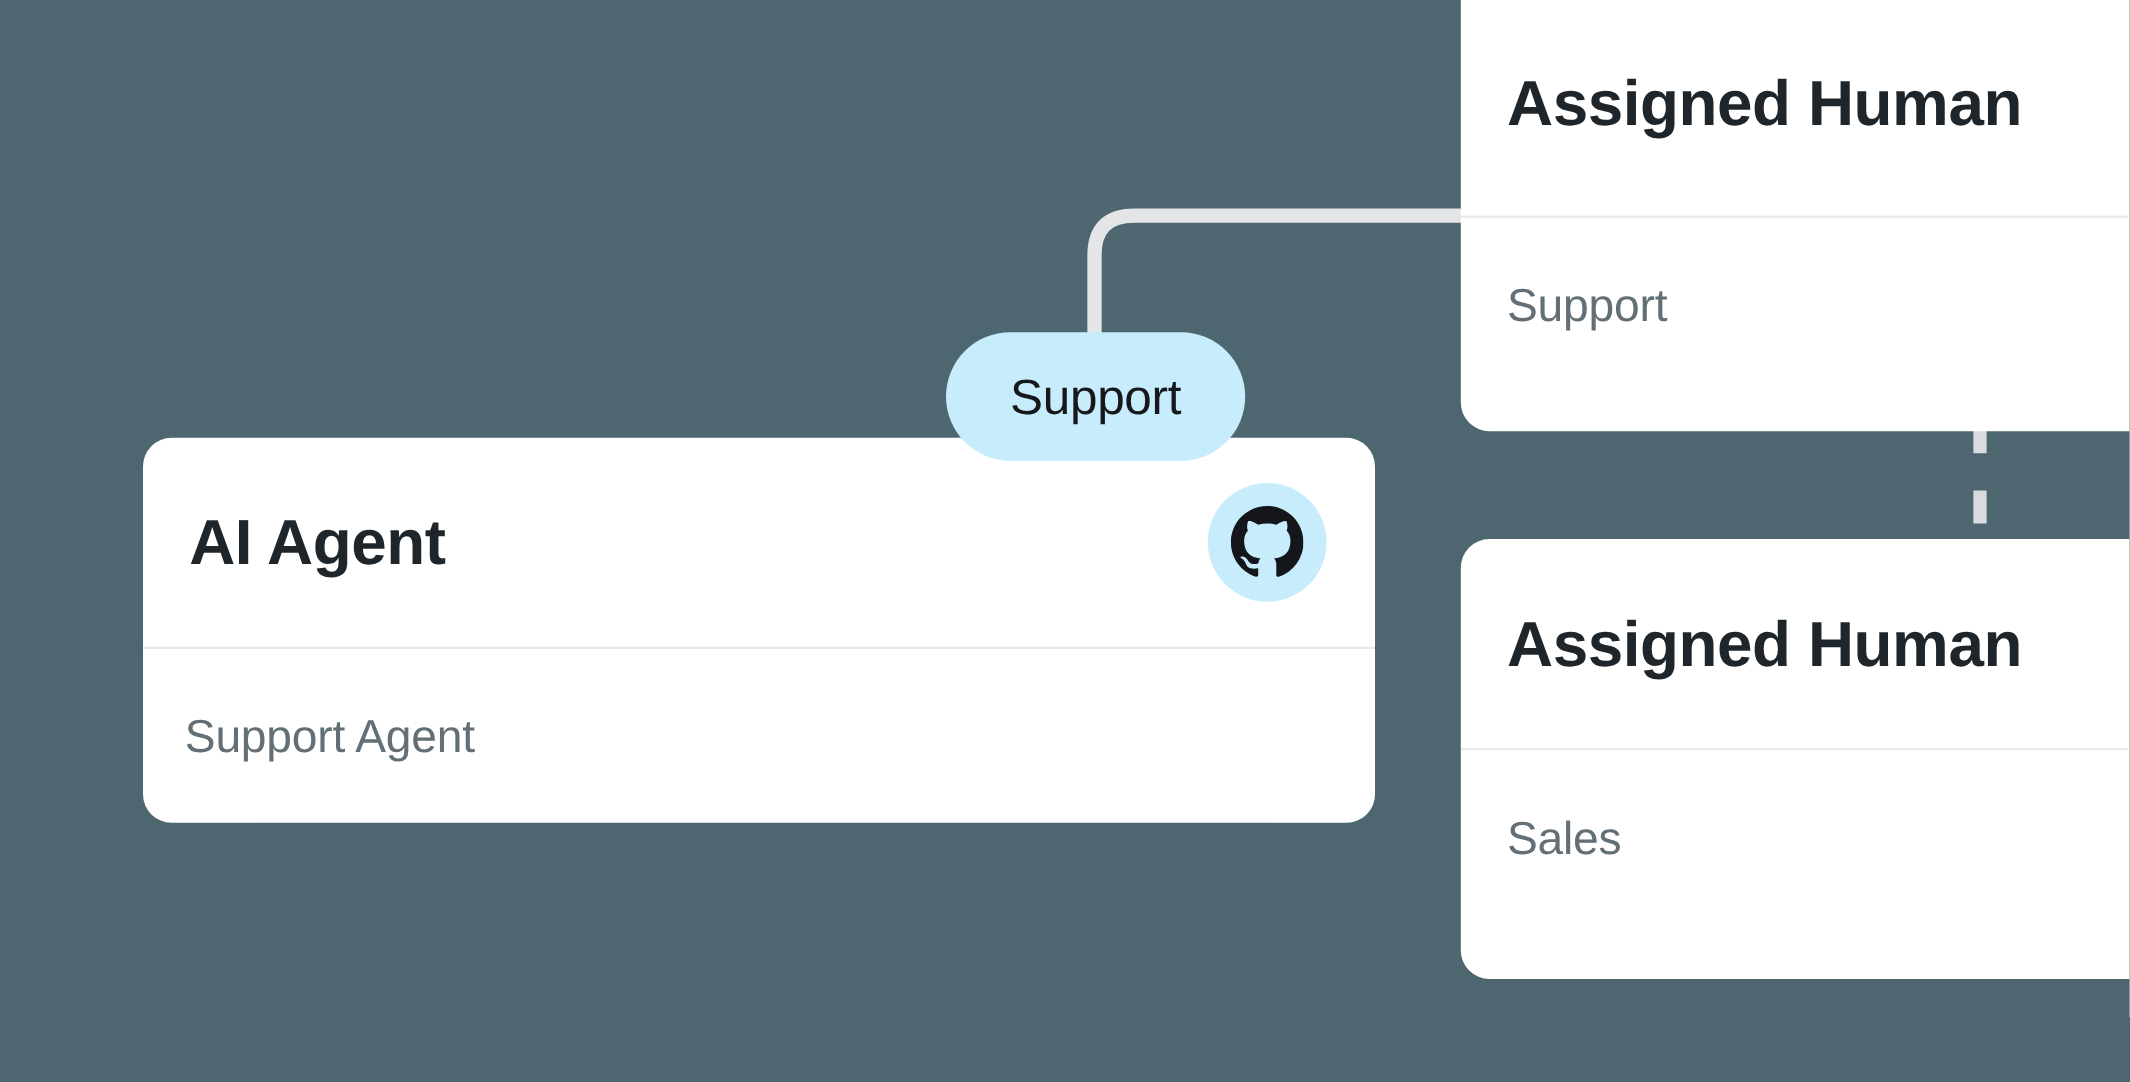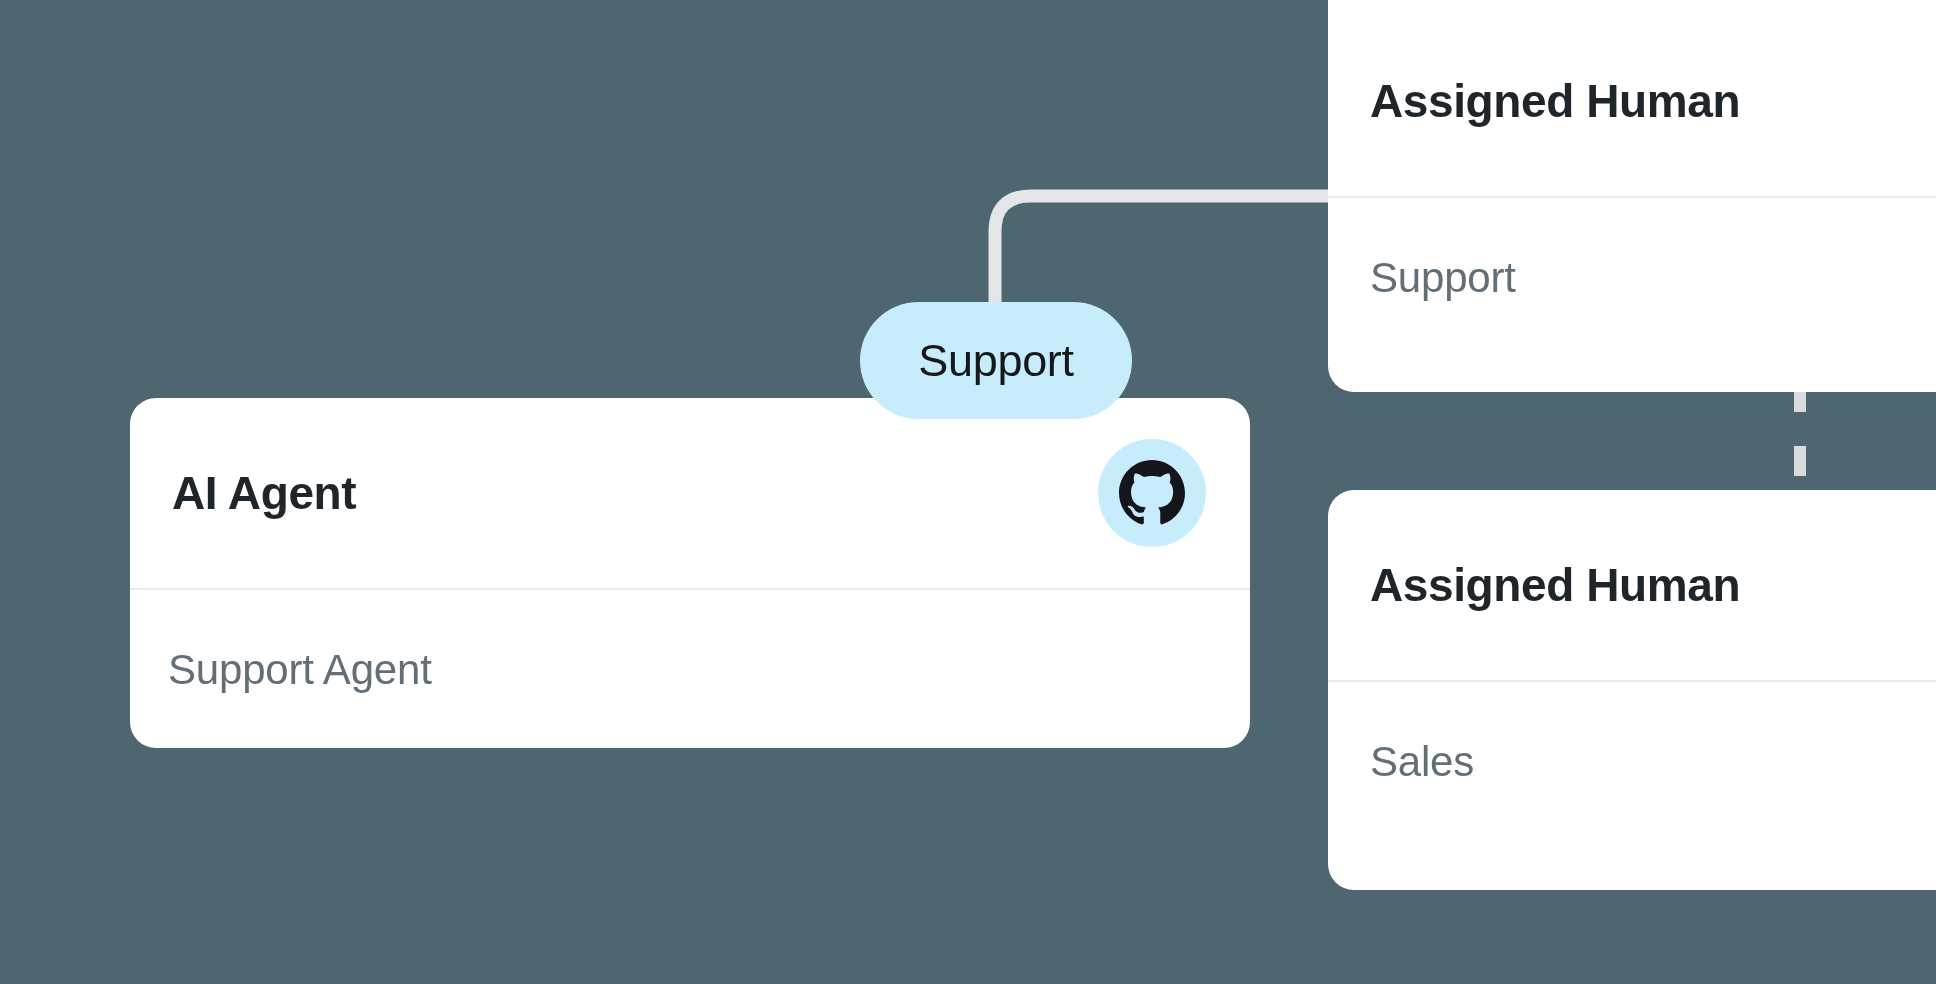--- a/index.html
+++ b/index.html
@@ -43,21 +43,21 @@
   }
 
   .card-head {
     display: flex;
     align-items: center;
     justify-content: space-between;
     box-sizing: border-box;
   }
 
   .card-title {
-    font-size: 46px;
+    font-size: 58px;
     font-weight: 700;
     color: #1e252b;
     letter-spacing: -0.4px;
     white-space: nowrap;
     text-align: right;
   }
 
   .card-divider {
     height: 2px;
     background: #e7e9ea;

